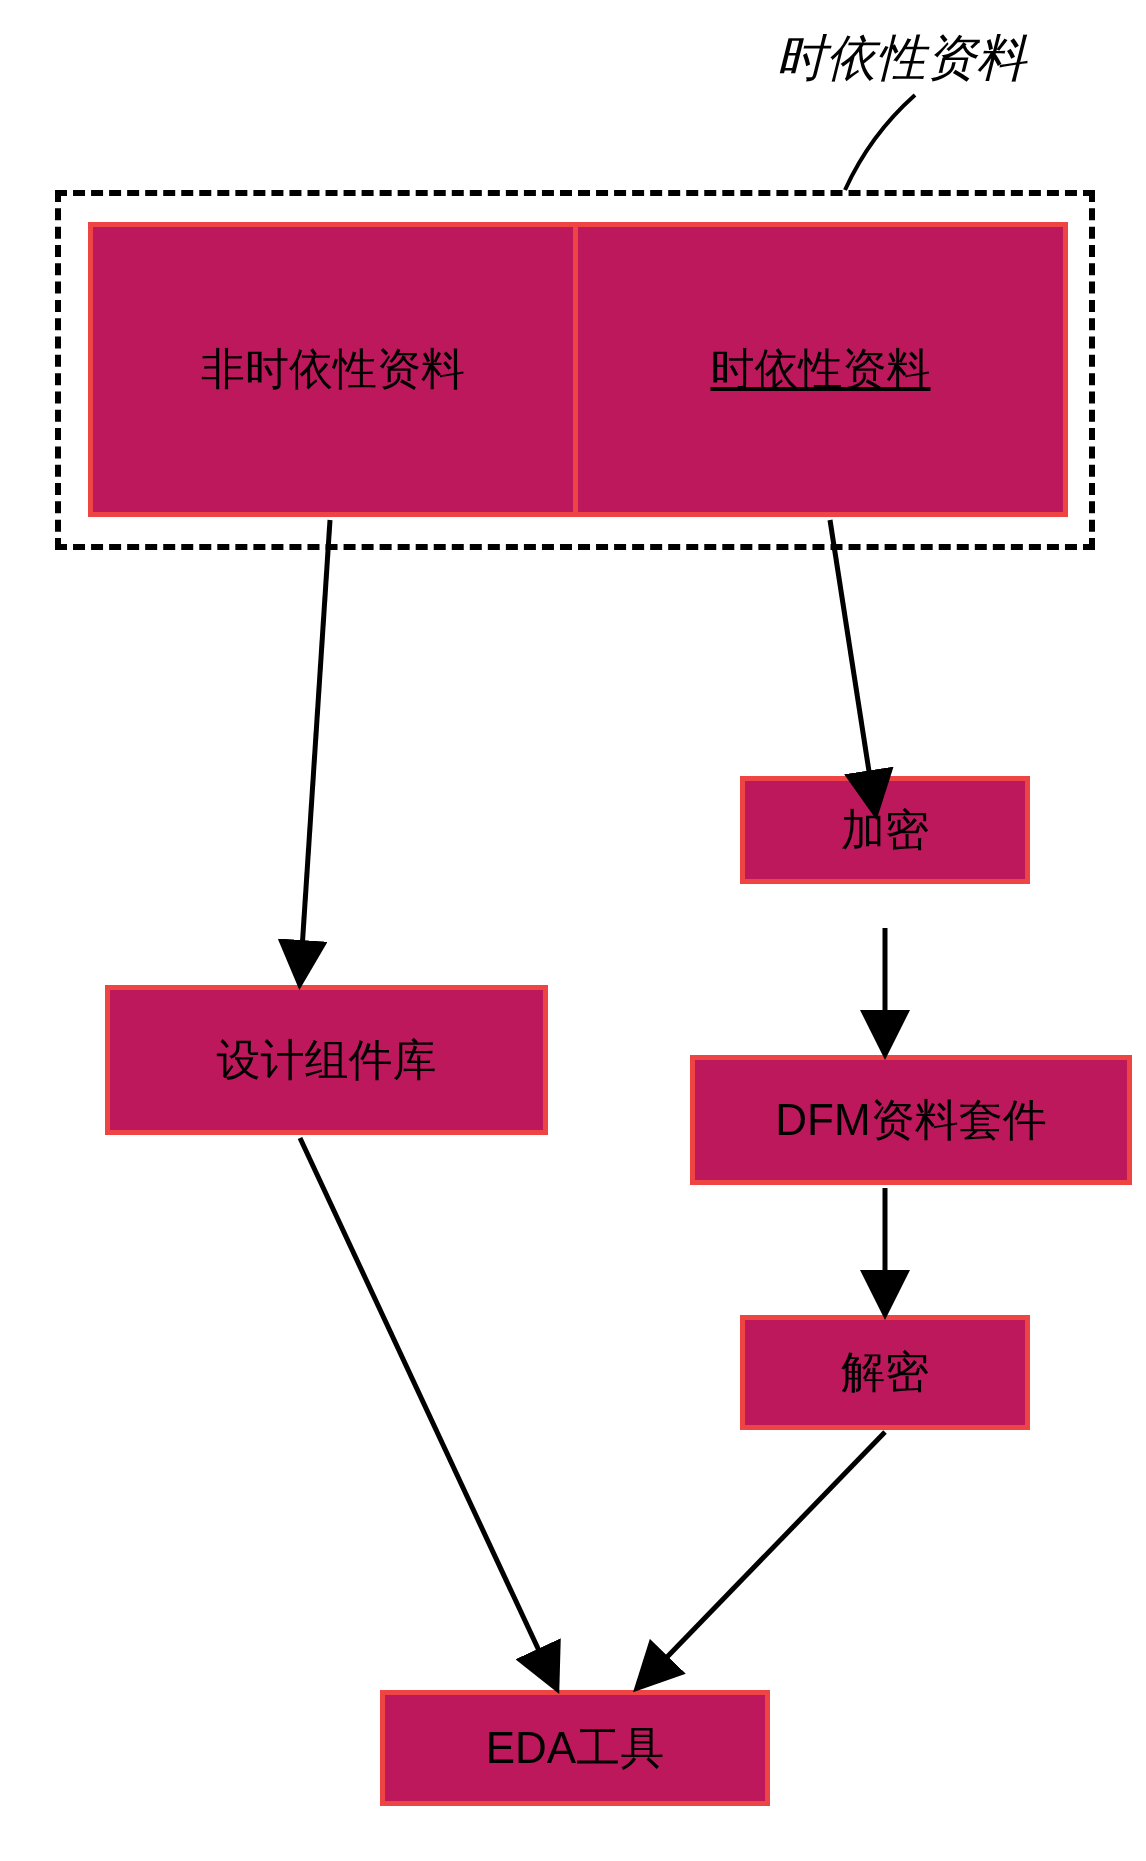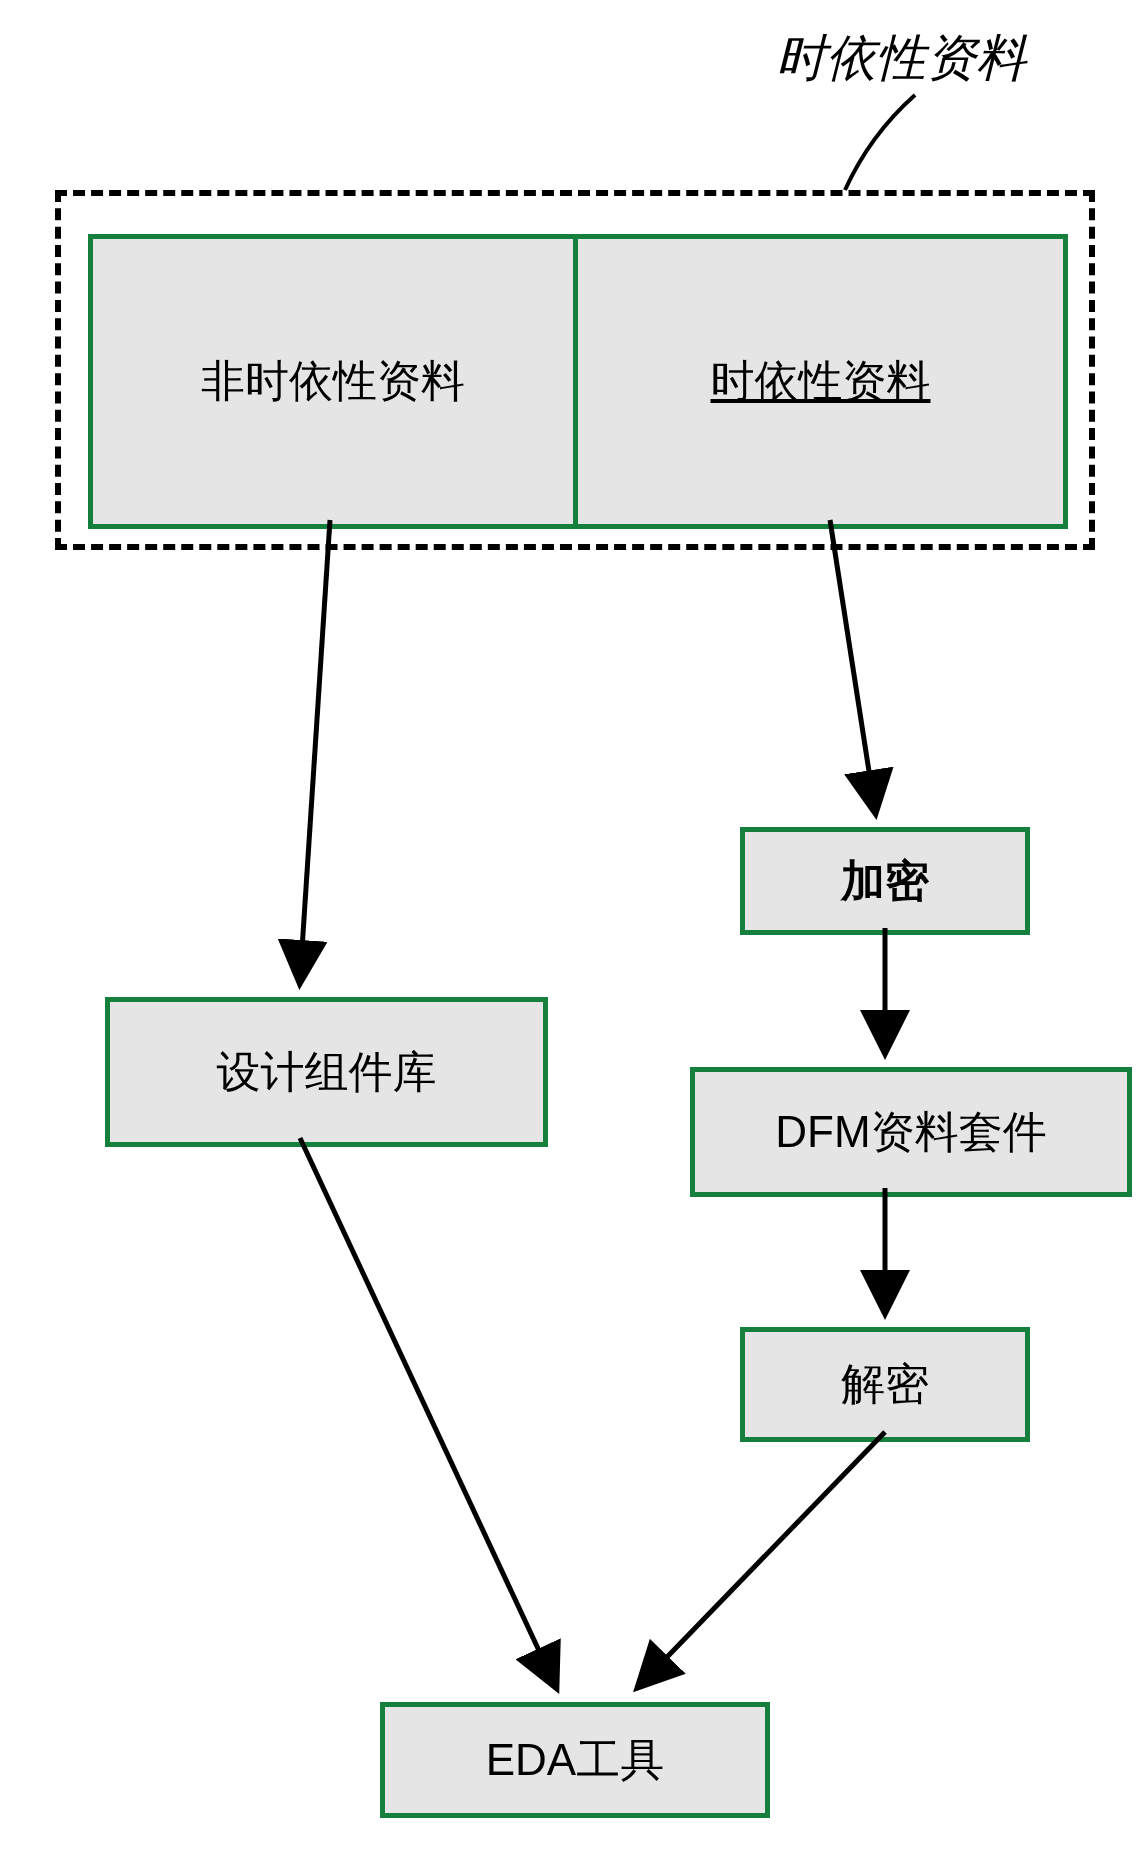--- a/index.html
+++ b/index.html
@@ -31,48 +31,46 @@
       position: absolute;
       top: 190px;
       left: 55px;
       width: 1040px;
       height: 360px;
       border: 6px dashed #000;
       padding: 30px;
     }
     .box {
       position: absolute;
-      border: 5px solid #15803d;
+      border: 5px solid #ef4444;
       display: flex;
       align-items: center;
       justify-content: center;
       font-size: 44px;
-      background: #e5e5e5;
-      margin-top: 12px;
+      background: #be185d;
     }
     .box-nontime {
       top: 222px;
       left: 88px;
       width: 490px;
       height: 295px;
     }
     .box-time {
       top: 222px;
       left: 578px;
       width: 490px;
       height: 295px;
       border-left: none;
       text-decoration: underline;
     }
     .box-encrypt {
-      top: 815px;
+      top: 776px;
       left: 740px;
       width: 290px;
       height: 108px;
-      font-weight: bold;
     }
     .box-design-lib {
       top: 985px;
       left: 105px;
       width: 443px;
       height: 150px;
     }
     .box-dfm {
       top: 1055px;
       left: 690px;

